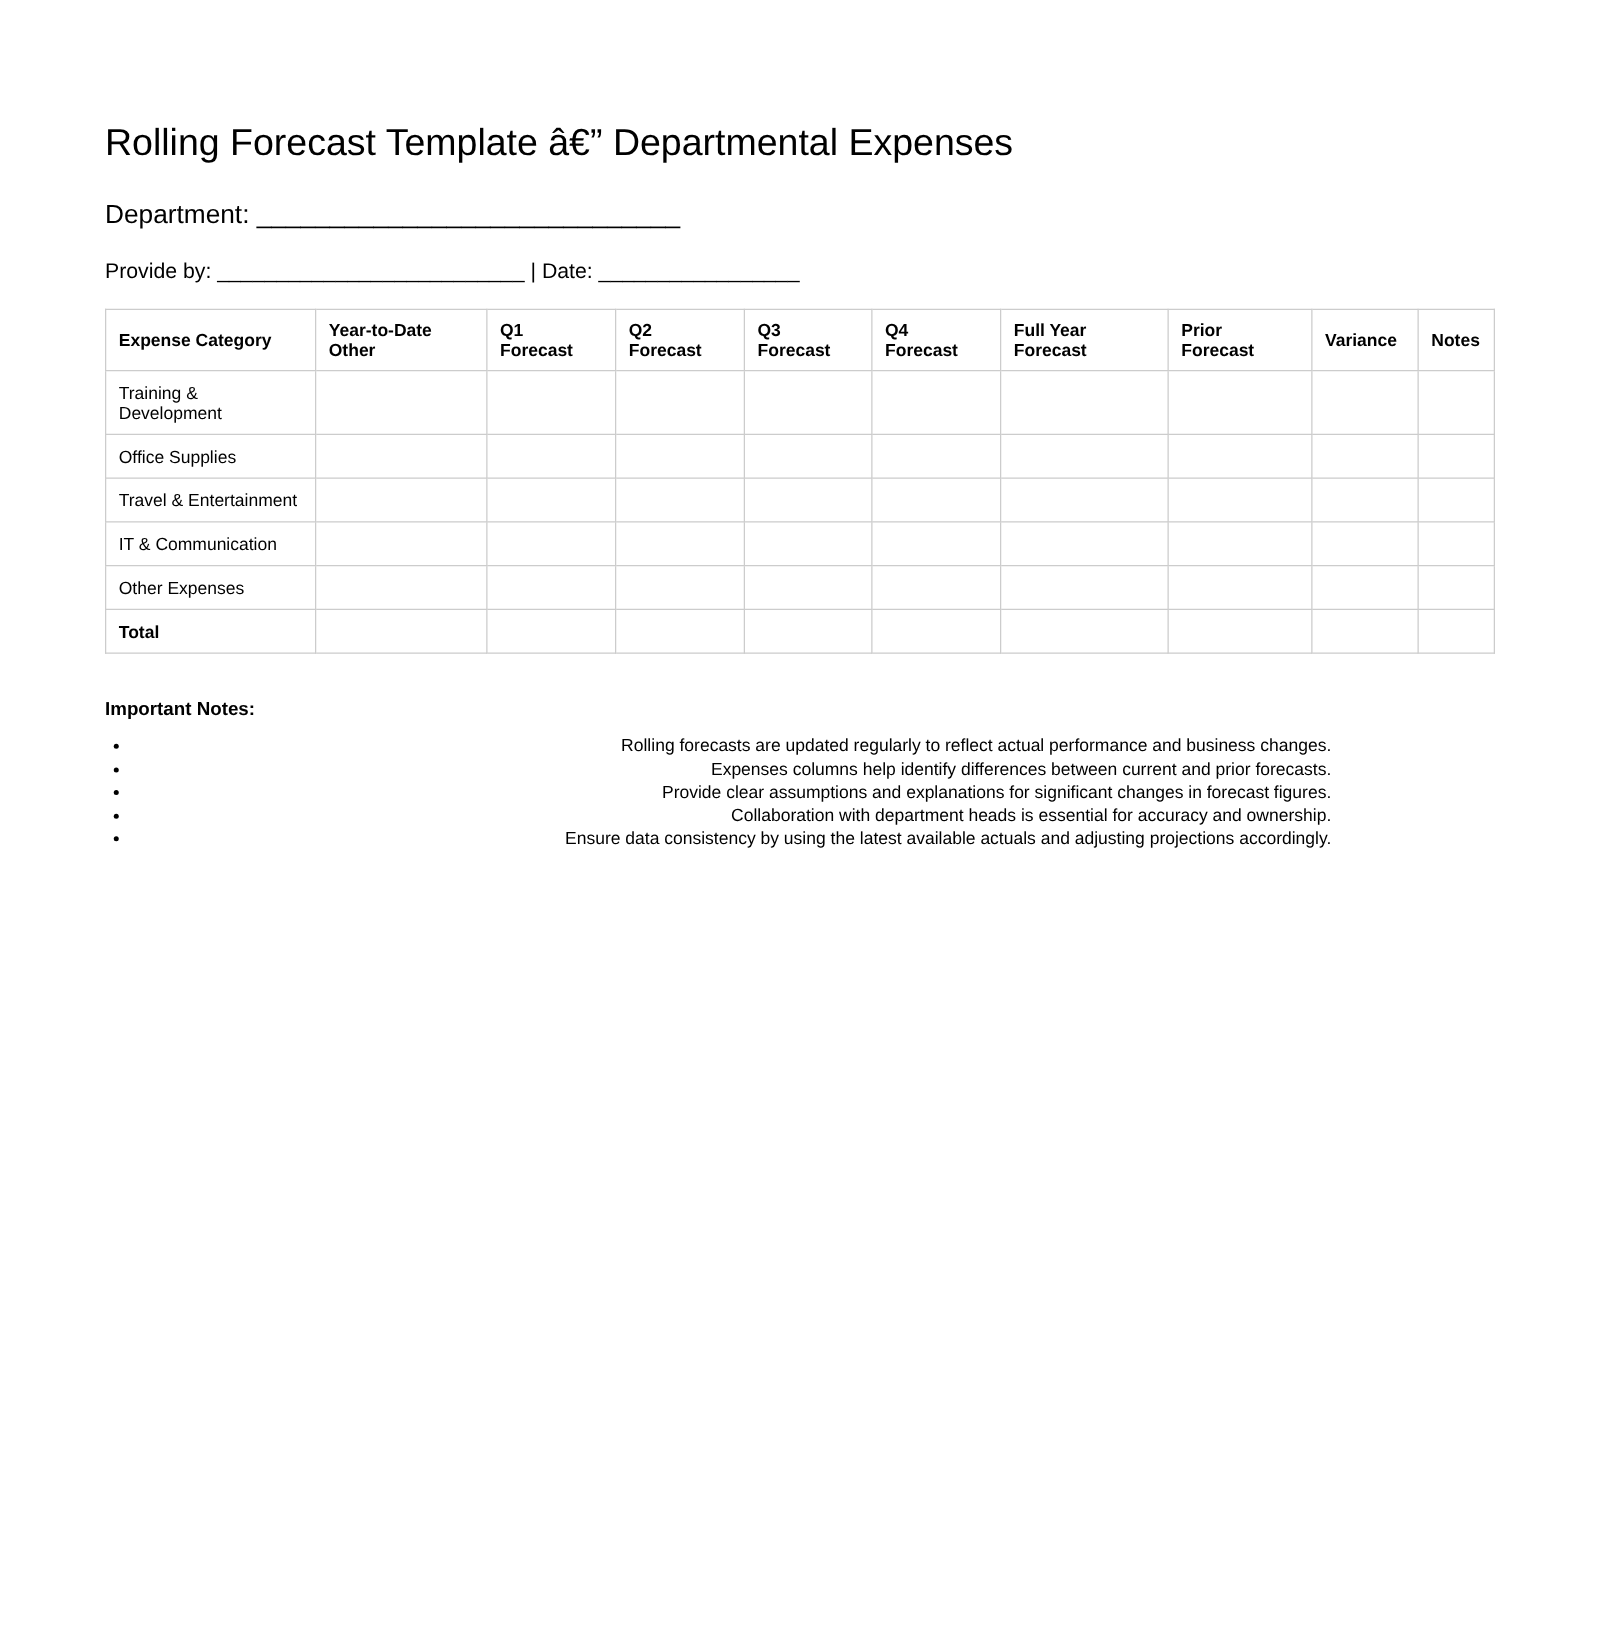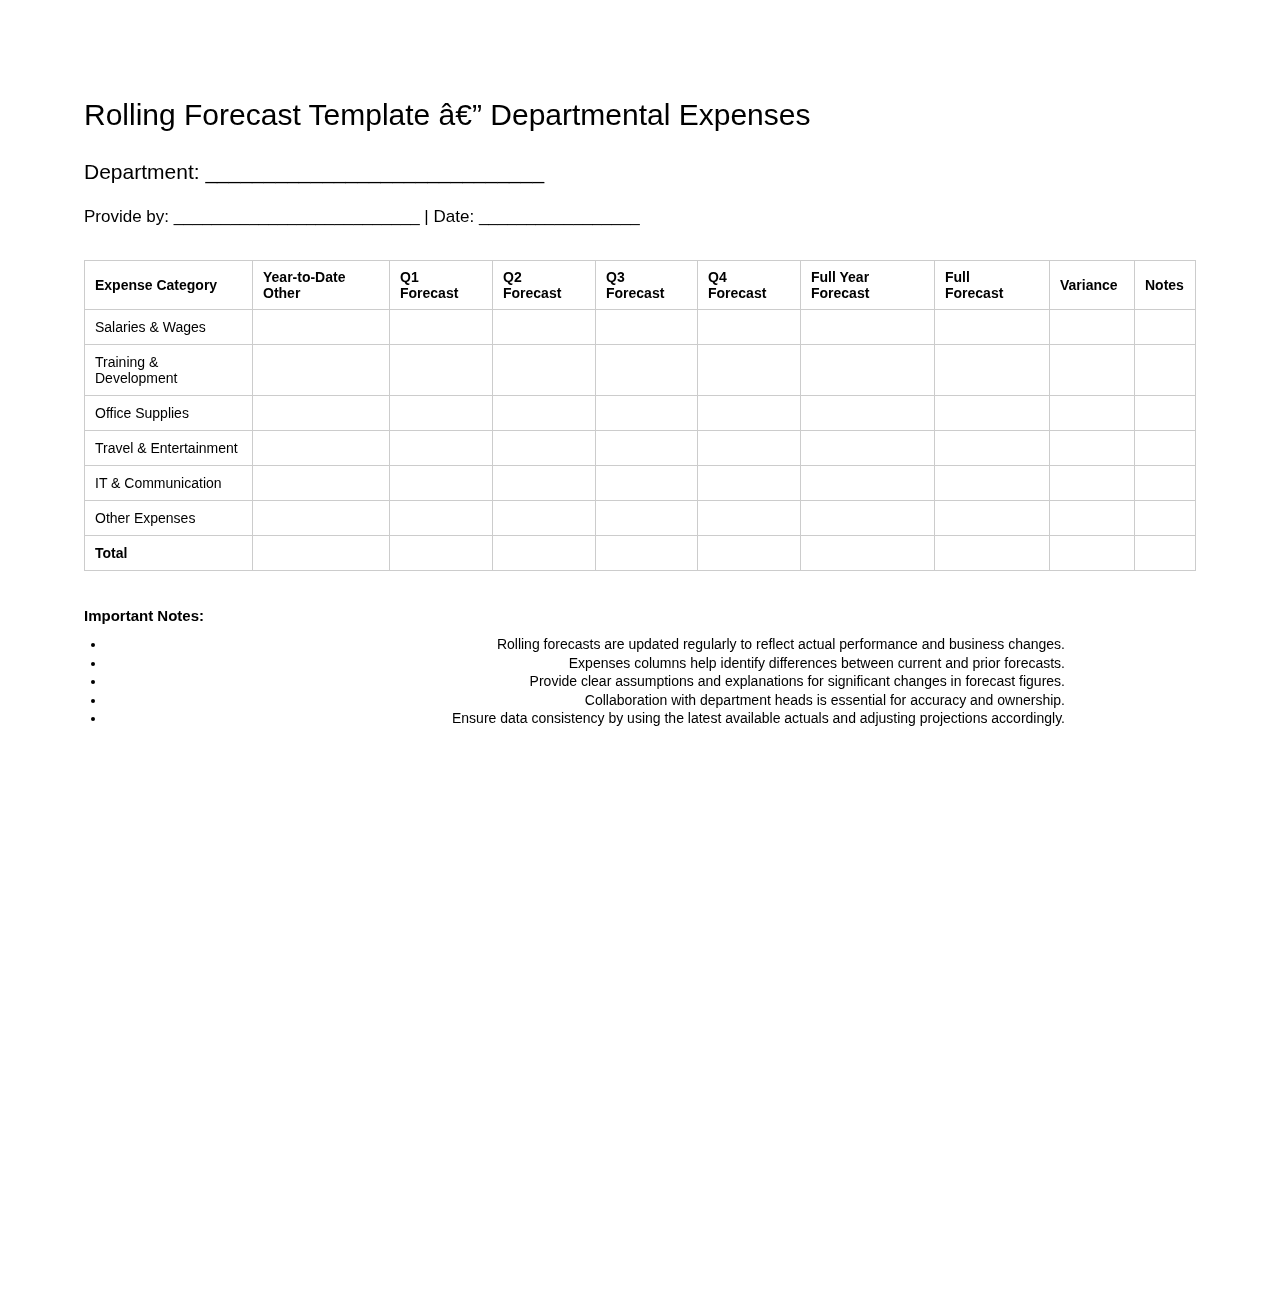--- a/index.html
+++ b/index.html
@@ -30,21 +30,21 @@
   .prepared-line {
     font-size: 17px;
     line-height: 21px;
     margin: 22px 0 0 0;
   }
   .fill-line { letter-spacing: 0; }
   table.forecast {
     border-collapse: collapse;
     table-layout: fixed;
     width: 1111px;
-    margin-top: 33px;
+    margin-top: 20px;
   }
   table.forecast th,
   table.forecast td {
     border: 1px solid #cccccc;
     vertical-align: middle;
     text-align: left;
     font-size: 14px;
     line-height: 16px;
     overflow: hidden;
   }
@@ -108,38 +108,26 @@
     </colgroup>
     <thead>
       <tr>
         <th><span>Expense Category</span><span class="l2"></span></th>
         <th><span>Year-to-Date</span><span class="l2">Other</span></th>
         <th><span>Q1</span><span class="l2">Forecast</span></th>
         <th><span>Q2</span><span class="l2">Forecast</span></th>
         <th><span>Q3</span><span class="l2">Forecast</span></th>
         <th><span>Q4</span><span class="l2">Forecast</span></th>
         <th><span>Full Year</span><span class="l2">Forecast</span></th>
-        <th><span>Full</span><span class="l2">Forecast</span></th>
+        <th><span>Prior</span><span class="l2">Forecast</span></th>
         <th><span>Variance</span><span class="l2"></span></th>
         <th><span>Notes</span><span class="l2"></span></th>
       </tr>
     </thead>
     <tbody>
-      <tr>
-        <td>Salaries &amp; Wages</td>
-        <td></td>
-          <td></td>
-          <td></td>
-          <td></td>
-          <td></td>
-          <td></td>
-          <td></td>
-          <td></td>
-          <td></td>
-      </tr>
       <tr>
         <td>Training &amp; Development</td>
         <td></td>
           <td></td>
           <td></td>
           <td></td>
           <td></td>
           <td></td>
           <td></td>
           <td></td>

